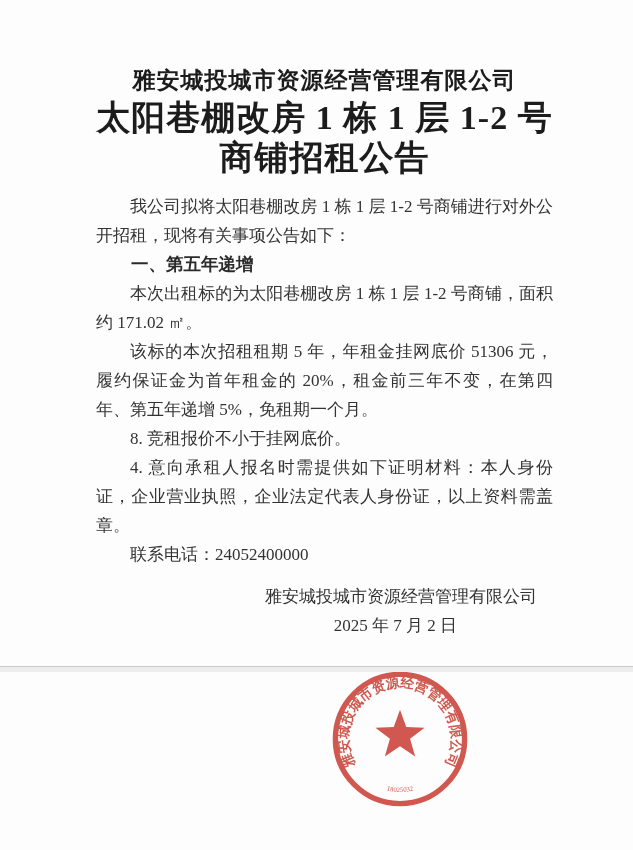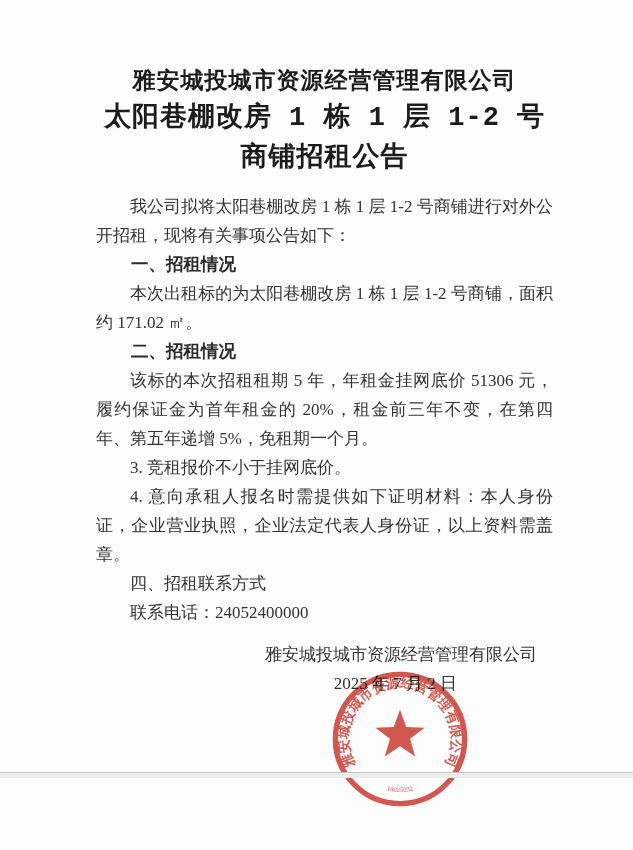--- a/index.html
+++ b/index.html
@@ -5,28 +5,28 @@
   html,body{margin:0;padding:0;}
   body{
     width:633px;height:850px;
     background:#fdfdfd;
     font-family:"Liberation Serif","DejaVu Serif",serif;
     position:relative;
     overflow:hidden;
   }
   .page{
     position:relative;
-    width:633px;height:778px;
+    width:633px;height:672px;
     box-sizing:border-box;
     padding:64px 80px 0 96px;
     color:#333;
   }
   .title{margin:0 0 14px 0;text-align:center;color:#1c1c1c;font-weight:700;}
   .title .t1{display:block;font-size:23px;line-height:34px;letter-spacing:1px;}
-  .title .t2{display:block;font-size:27px;line-height:40px;letter-spacing:1px;font-family:Liberation Mono, monospace;}
+  .title .t2{display:block;font-size:34px;line-height:40px;letter-spacing:1px;}
   .para{
     margin:0;
     font-size:17px;
     line-height:29px;
     text-align:justify;
     color:#333;
     font-family:Liberation Serif, serif;
   }
   .indent{text-indent:2em;}
   .sec{
@@ -73,30 +73,28 @@
 
 <div class="page">
 
   <h1 class="title">
     <span class="t1">雅安城投城市资源经营管理有限公司</span>
     <span class="t2">太阳巷棚改房 1 栋 1 层 1-2 号商铺招租公告</span>
   </h1>
 
   <p class="para indent">我公司拟将太阳巷棚改房 1 栋 1 层 1-2 号商铺进行对外公开招租，现将有关事项公告如下：</p>
 
-  <h2 class="sec">一、招租情况</h2>
+  <h2 class="sec">一、第五年递增</h2>
   <p class="para indent">本次出租标的为太阳巷棚改房 1 栋 1 层 1-2 号商铺，面积约 171.02 ㎡。</p>
 
-  <h2 class="sec">二、招租情况</h2>
   <p class="para indent">该标的本次招租租期 5 年，年租金挂网底价 51306 元，履约保证金为首年租金的 20%，租金前三年不变，在第四年、第五年递增 5%，免租期一个月。</p>
 
-  <p class="para indent">3. 竞租报价不小于挂网底价。</p>
+  <p class="para indent">8. 竞租报价不小于挂网底价。</p>
   <p class="para indent">4. 意向承租人报名时需提供如下证明材料：本人身份证，企业营业执照，企业法定代表人身份证，以上资料需盖章。</p>
 
-  <p class="para indent">四、招租联系方式</p>
   <p class="para indent">联系电话：24052400000</p>
 
   <div class="signature">
     <p class="sig-company">雅安城投城市资源经营管理有限公司</p>
     <p class="sig-date">2025 年 7 月 2 日</p>
   </div>
 
   <div class="seal">
     <svg viewBox="0 0 200 200" xmlns="http://www.w3.org/2000/svg">
       <defs>

